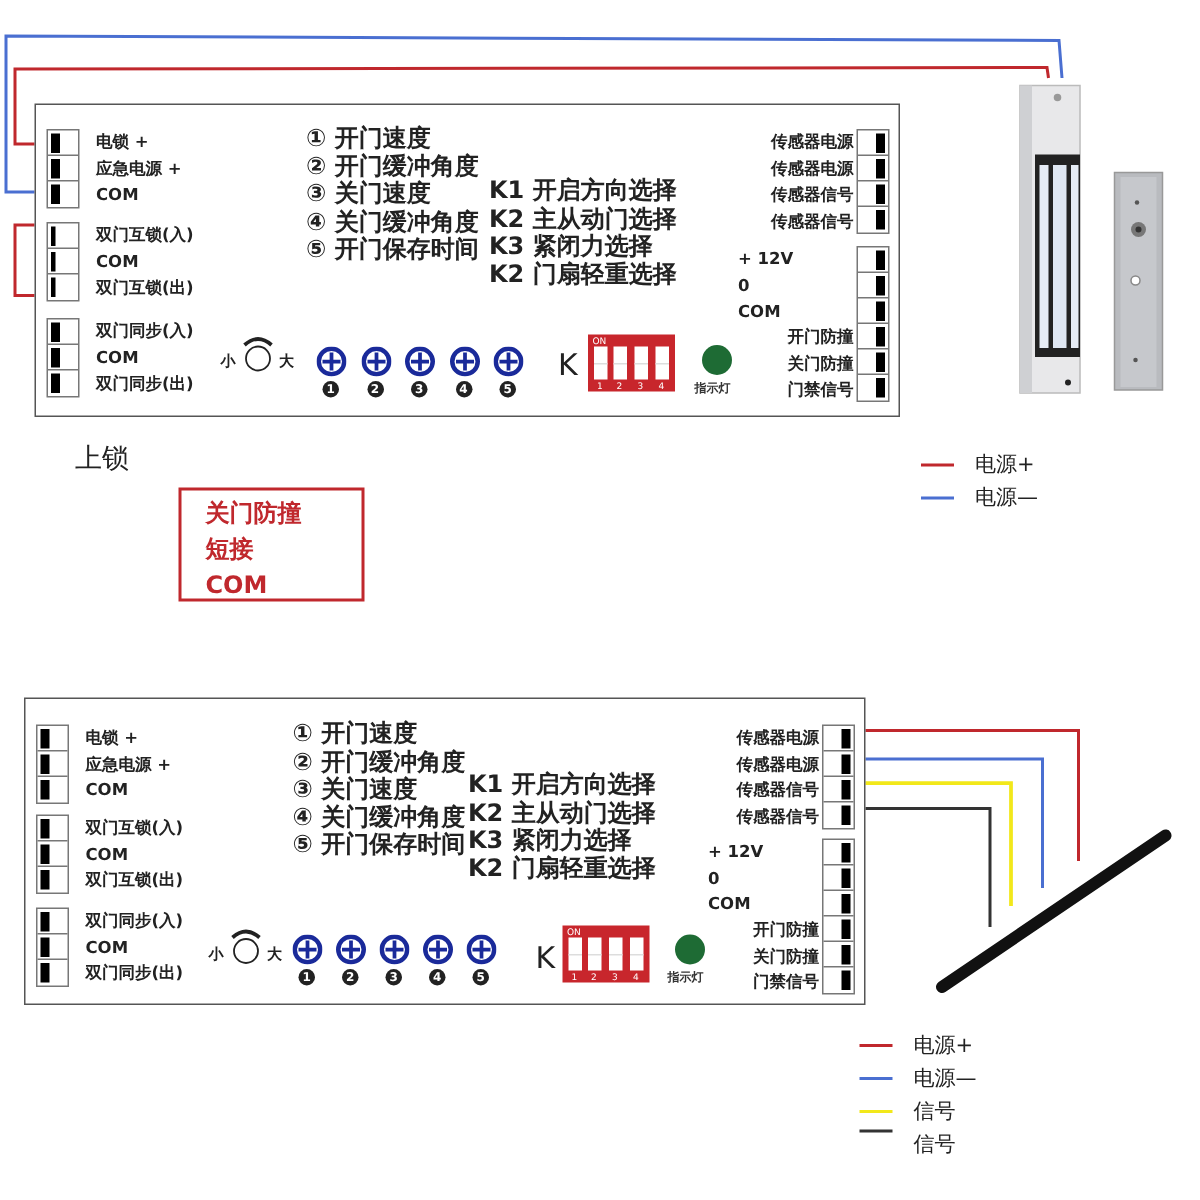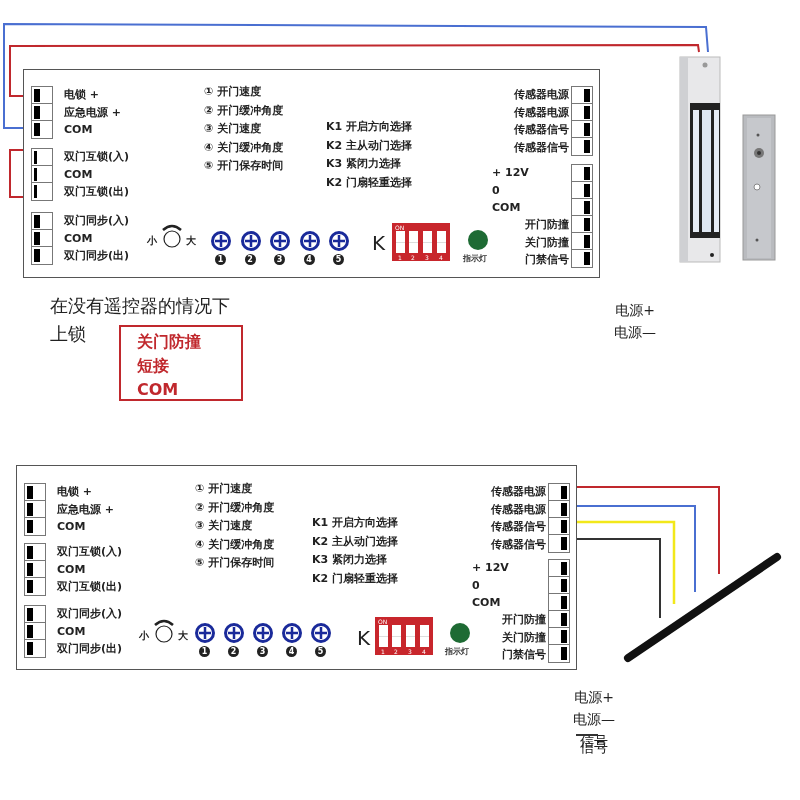--- a/index.html
+++ b/index.html
@@ -7,36 +7,36 @@
   .board{position:absolute;border:1.5px solid #555;background:#fff;box-sizing:border-box;}
   .term{position:absolute;width:22px;border:1px solid #777;box-sizing:border-box;background:#fff;}
   .term .cell{height:17px;border-bottom:1px solid #777;position:relative;box-sizing:border-box;}
   .term .cell:last-child{border-bottom:none;}
   .term .cell .pin{position:absolute;top:2px;width:6px;height:13px;background:#000;}
   .term.left .cell .pin{left:2px;}
   .term.right .cell .pin{right:2px;}
   .lbl{position:absolute;font-size:11px;font-weight:bold;line-height:17.5px;white-space:nowrap;color:#222;}
   .lbl.r{text-align:right;}
   .lbl div{height:17.5px;}
-  .list{position:absolute;font-size:11px;font-weight:bold;line-height:18.5px;white-space:nowrap;}
+  .list{position:absolute;font-size:16px;font-weight:bold;line-height:18.5px;white-space:nowrap;}
   .list div{height:18.5px;}
   .pot{position:absolute;width:20px;height:20px;}
   .potnum{position:absolute;width:11px;height:11px;border-radius:50%;background:#222;color:#fff;font-size:8px;line-height:11px;text-align:center;font-weight:bold;}
   .dip{position:absolute;width:58px;height:38px;background:#c8262c;}
   .dip .on{position:absolute;left:3px;top:1px;font-size:6px;color:#fff;}
   .dip .sw{position:absolute;top:8px;width:9px;height:22px;background:#fff;}
   .dip .sw::after{content:"";position:absolute;left:0;right:0;top:11px;height:1px;background:#ddd;}
   .dip .n{position:absolute;bottom:0;font-size:6px;color:#fff;}
   .led{position:absolute;width:20px;height:20px;border-radius:50%;background:#1e6b34;}
   .ledlbl{position:absolute;font-size:8px;font-weight:bold;color:#333;white-space:nowrap;}
   .klbl{position:absolute;font-size:20px;color:#222;}
   .knob{position:absolute;}
   .knob .k{position:absolute;font-size:10px;font-weight:bold;}
   .legend{position:absolute;font-size:14px;color:#222;line-height:22px;}
-  .legend .row{display:flex;align-items:center;height:22px;flex-direction:column;}
+  .legend .row{display:flex;align-items:center;height:22px;}
   .legend .sw{width:22px;height:2px;margin-right:14px;}
   .note{position:absolute;font-size:18px;color:#222;line-height:28px;white-space:nowrap;}
   .callout{position:absolute;border:2px solid #c0282d;box-sizing:border-box;color:#c0282d;font-weight:bold;font-size:16px;line-height:24px;padding:3px 0 0 16px;}
   svg.wires{position:absolute;left:0;top:0;}
 </style>
 </head>
 <body>
 
 <svg class="wires" width="800" height="800">
 
@@ -257,21 +257,20 @@
       <span class="sw" style="background:#c0282d"></span>
       <span>电源+</span>
     </div>
   <div class="row">
       <span class="sw" style="background:#4a6fd1"></span>
       <span>电源—</span>
     </div>
 </div>
 
 <div class="note" style="left:50px;top:292px;">
-  <div>在没有遥控器的情况下</div>
   <div>上锁</div>
 </div>
 <div class="callout" style="left:119px;top:325px;width:124px;height:76px;">
   <div>关门防撞</div>
   <div>短接</div>
   <div>COM</div>
 </div>
 
 <div class="board" style="left:16px;top:465px;width:561px;height:205px;">
 

